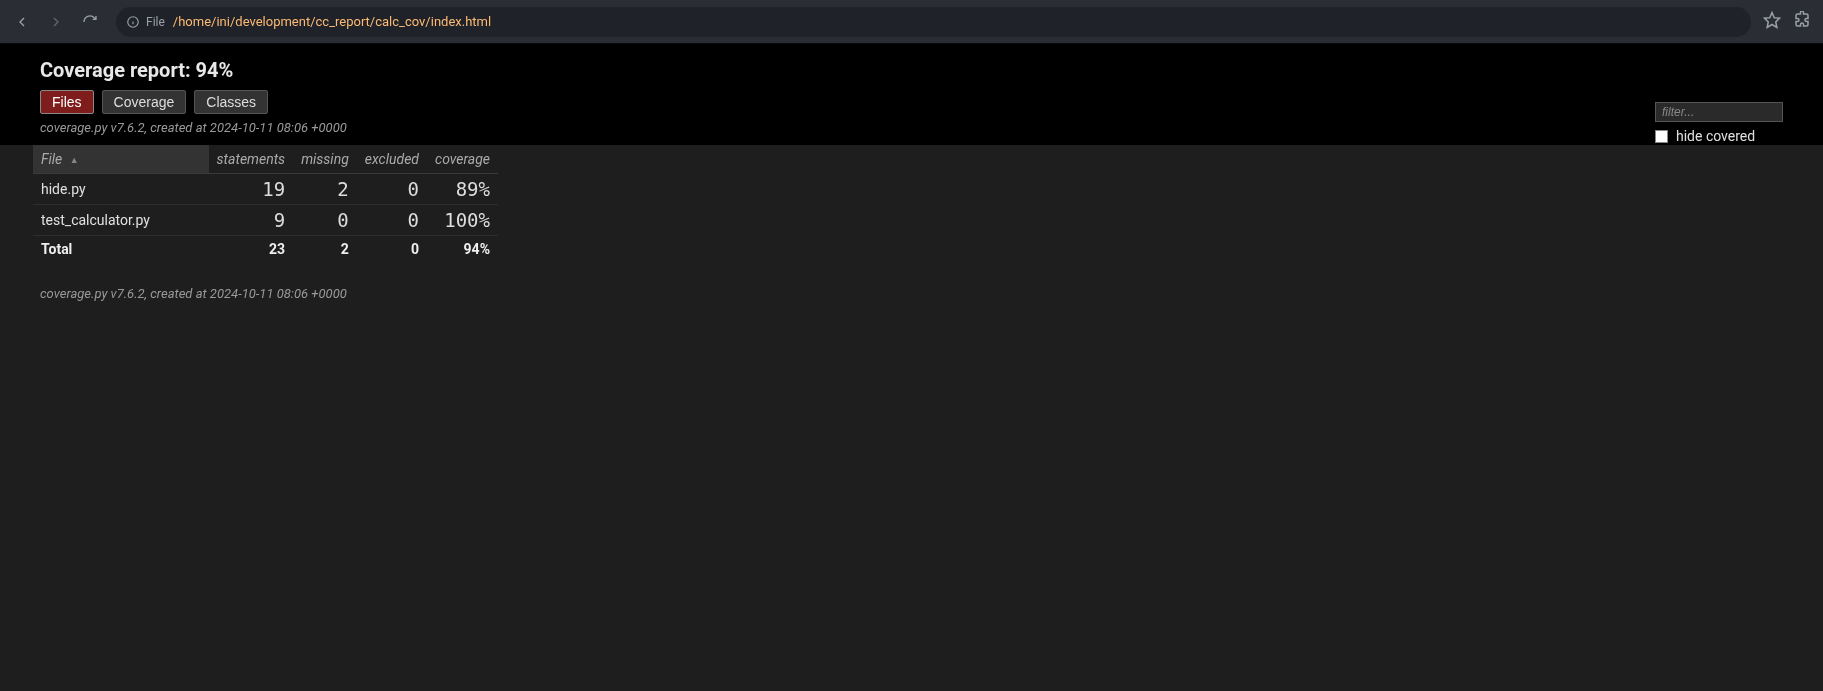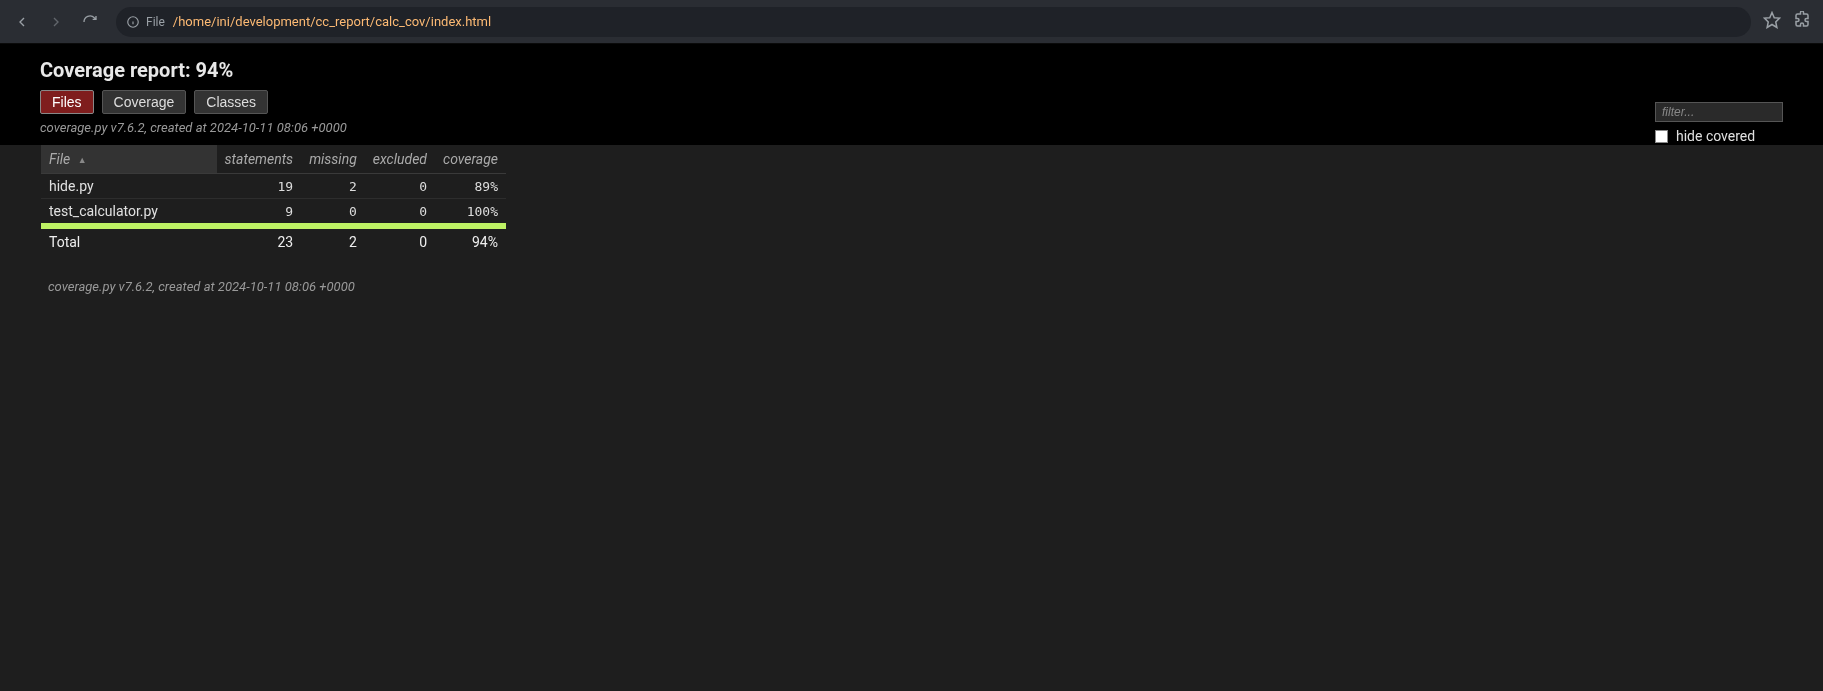--- a/index.html
+++ b/index.html
@@ -130,21 +130,21 @@
       color: #fff;
     }
     .meta-line {
       font-style: italic;
       color: #999;
       font-size: 13px;
     }
 
     .content {
       background: #1e1e1e;
-      padding: 0 0 20px 8px;
+      padding: 0 0 20px 0;
     }
     .content-inner {
       margin-left: 33px;
       width: 465px;
     }
     table {
       border-collapse: collapse;
       width: 100%;
       font-size: 14px;
     }
@@ -180,27 +180,27 @@
       text-align: left;
       color: #e0e0e0;
     }
     tbody td.file-cell a {
       color: #e0e0e0;
       text-decoration: none;
       cursor: pointer;
     }
     tbody td.mono {
       font-family: ui-monospace, SFMono-Regular, Menlo, Consolas, monospace;
-      font-size: 13px;
+      font-size: 19px;
     }
     tfoot td {
       padding: 5px 8px;
-      border-top: 6px solid #bef264;
+      border-top: 1px solid #bef264;
       text-align: right;
-      font-weight: 400;
+      font-weight: 700;
       color: #eee;
     }
     tfoot td.file-cell {
       text-align: left;
     }
     .footer-meta {
       margin: 24px 0 0 40px;
       font-style: italic;
       color: #999;
       font-size: 13px;

